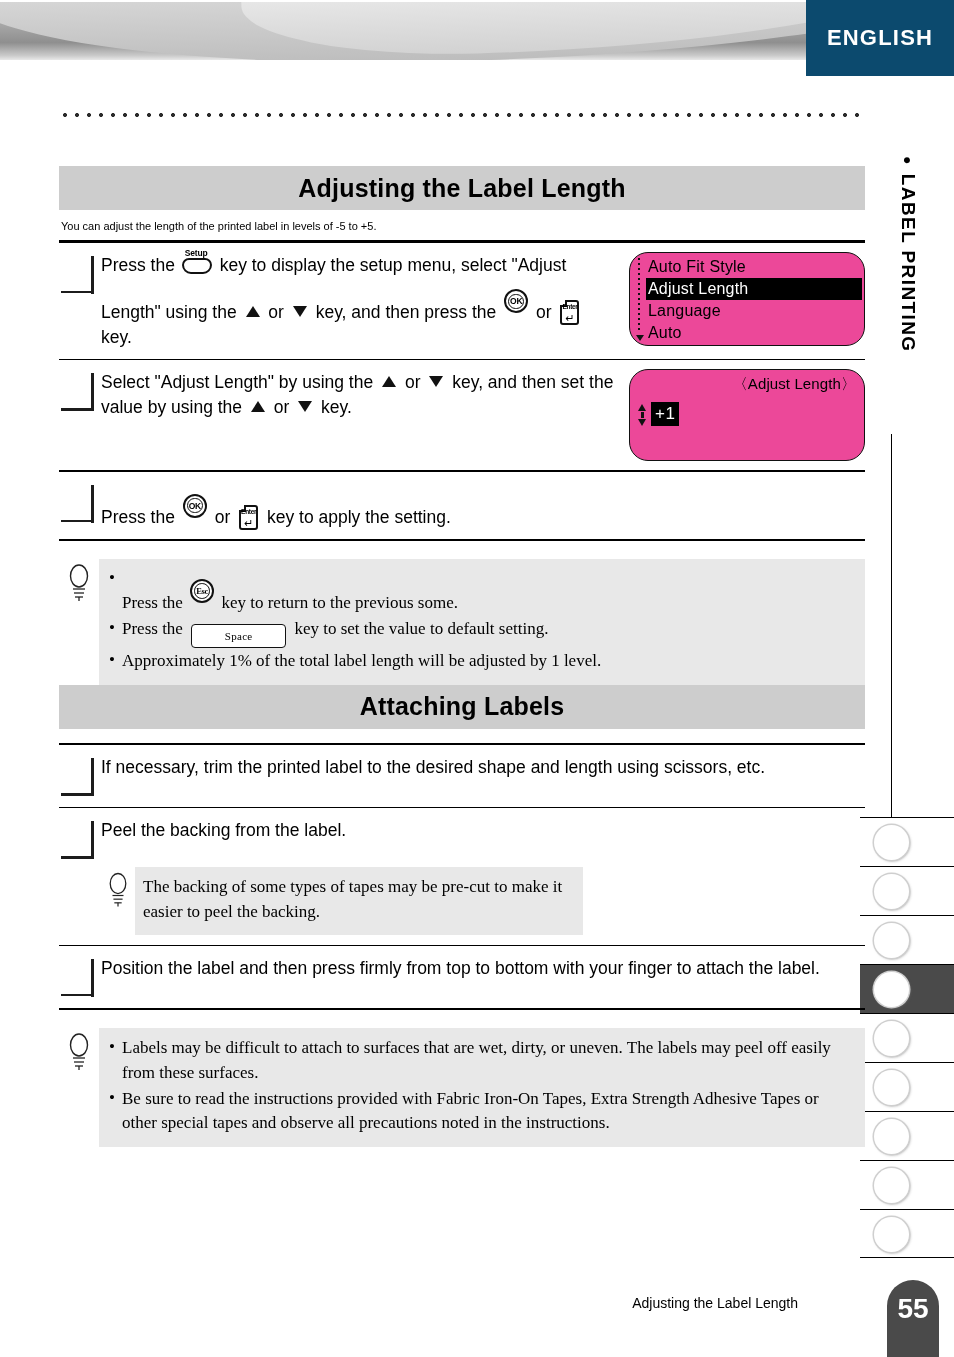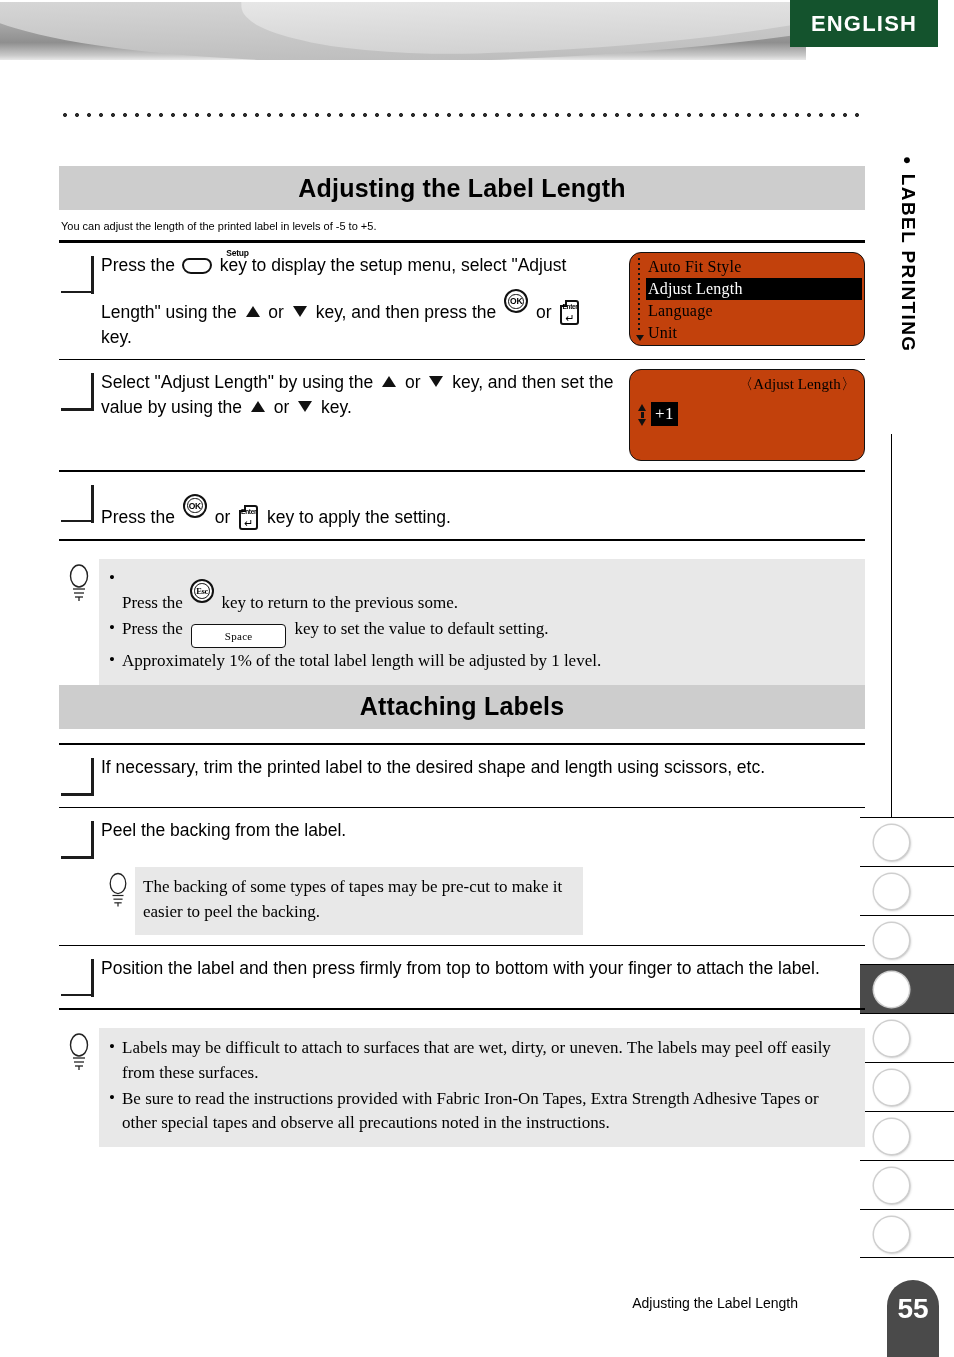--- a/index.html
+++ b/index.html
@@ -25,22 +25,22 @@
     background:linear-gradient(to bottom, #f4f4f4 0%, #dcdcdc 55%, #bdbdbd 100%);
     transform:rotate(-1.1deg);
   }
   .header-swoosh2 {
     position:absolute; left:240px; top:-150px; width:860px; height:196px;
     border-radius:0 0 80% 30%;
     background:linear-gradient(to bottom, #fbfbfb 0%, #eeeeee 60%, #d2d2d2 100%);
     transform:rotate(-1.6deg);
   }
   .header-lang {
-    position:absolute; right:16px; top:0; width:148px; height:47px;
-    background:#14532d; color:#fff;
+    position:absolute; right:0; top:0; width:148px; height:76px;
+    background:#0c4a6e; color:#fff;
     display:flex; align-items:center; justify-content:center;
     font-size:22px; font-weight:bold; letter-spacing:1.2px;
   }
 
   
   .rail { position:absolute; right:0; top:62px; width:94px; height:1295px; }
   .rail-vert-label {
     position:absolute; left:-92px; top:220px; width:280px; height:28px;
     transform:rotate(90deg);
     font-size:19px; font-weight:bold; letter-spacing:1.4px;
@@ -119,22 +119,22 @@
   .step-lcd { flex:0 0 auto; margin-left:12px; }
 
   
   .k { display:inline-block; vertical-align:-4px; }
   .k-setup {
     position:relative; width:30px; height:16px; margin:0 3px 0 2px;
     border:2px solid #111; border-radius:7px 7px 9px 9px; background:#fff;
     vertical-align:-3px;
   }
   .k-setup .cap {
-    position:absolute; left:1px; top:-13px; width:28px; text-align:right;
-    font-size:8.5px; font-weight:bold; letter-spacing:-.2px;margin-left:36px;
+    position:absolute; left:1px; top:-13px; width:28px; text-align:left;
+    font-size:8.5px; font-weight:bold; letter-spacing:-.2px;
   }
   .k-round {
     position:relative; width:24px; height:24px; margin:12px 3px; vertical-align:-7px;
     border-radius:50%; border:2.2px solid #111; background:#fff;
   }
   .k-round::before {
     content:""; position:absolute; left:2.2px; top:2.2px; right:2.2px; bottom:2.2px;
     border-radius:50%; border:1.2px solid #111;
   }
   .k-round .lbl {
@@ -166,23 +166,23 @@
   }
   .arrow-up, .arrow-dn {
     display:inline-block; width:0; height:0; margin:0 4px; vertical-align:1px;
     border-left:7px solid transparent; border-right:7px solid transparent;
   }
   .arrow-up { border-bottom:11px solid #111; }
   .arrow-dn { border-top:11px solid #111; }
 
   
   .lcd {
-    width:236px; height:94px; border:1.6px solid #111; border-radius:12px;
-    background:#c2410c; position:relative; overflow:hidden;
-    font-family:Liberation Serif, serif;
+    width:236px; height:94px; border:1.6px solid #111; border-radius:19px;
+    background:#ec4899; position:relative; overflow:hidden;
+    font-family:Liberation Sans, sans-serif;
   }
   .lcd-scroll {
     position:absolute; left:6px; top:5px; width:6px; bottom:4px;
   }
   .lcd-scroll .track {
     position:absolute; left:2px; top:0; width:2px; bottom:9px;
     background-image:linear-gradient(to bottom,#111 2px, rgba(0,0,0,0) 2px);
     background-size:2px 5px;
   }
   .lcd-scroll .dn {
@@ -311,21 +311,21 @@
       <div class="step-lcd">
         <div class="lcd">
           <div class="lcd-scroll">
             <div class="track"></div>
             <div class="dn"></div>
           </div>
           <div class="lcd-menu">
             <div class="lcd-item">Auto Fit Style</div>
             <div class="lcd-item sel">Adjust Length</div>
             <div class="lcd-item">Language</div>
-            <div class="lcd-item">Unit</div>
+            <div class="lcd-item">Auto</div>
           </div>
         </div>
       </div>
     </div>
     <div class="hr-thin"></div>
 
     <div class="step">
       <div class="step-mark">
         <span class="step-num">2</span>
       </div>

